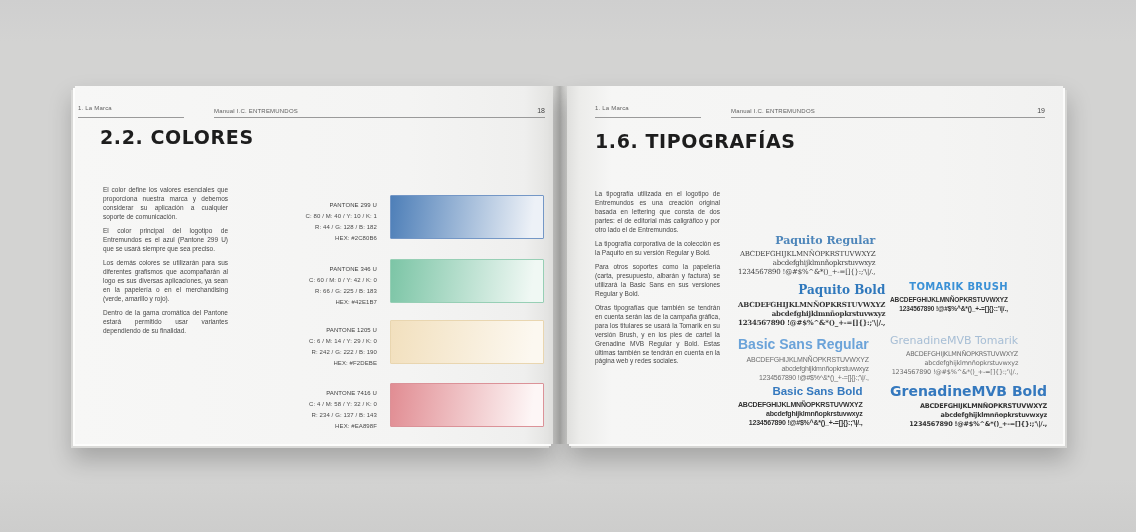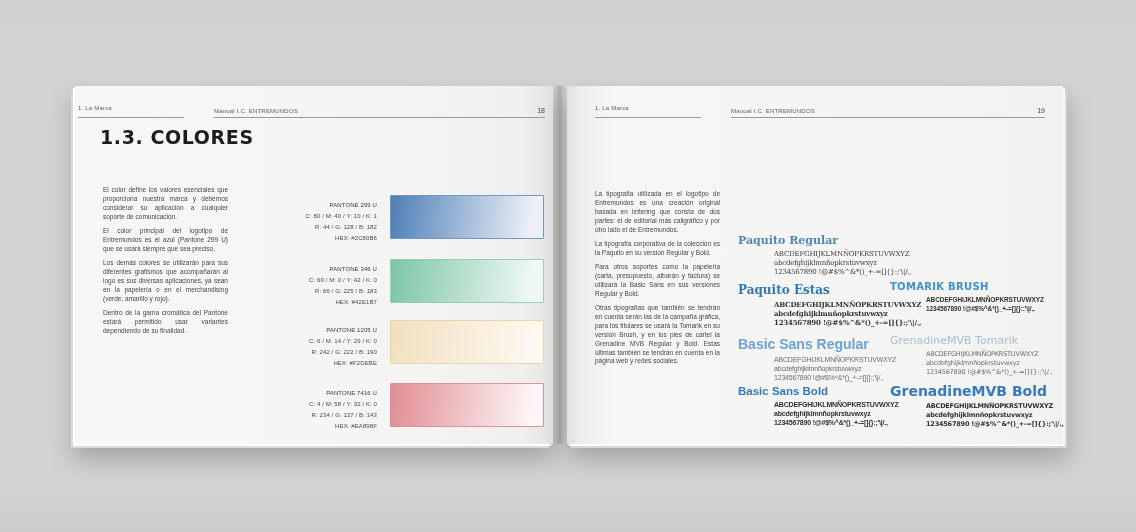--- a/index.html
+++ b/index.html
@@ -56,23 +56,23 @@
   .swrow .labels{
     position:absolute;left:152px;width:150px;top:5px;text-align:right;
     font-size:6px;line-height:11px;color:#4a4a4a;letter-spacing:0.1px;
   }
   .swrow .labels .pan{color:#3c3c3c;}
   .swatch{
     position:absolute;left:315px;top:0;width:154px;height:44px;
     border:1px solid #999;border-radius:1px;box-sizing:border-box;
   }
   
-  .spec{position:absolute;}
+  .spec{position:absolute;text-align:right;}
   .spec .name{margin:0 0 3px 0;white-space:nowrap;}
-  .spec .ln{white-space:nowrap;font-size:7px;line-height:9px;color:#3e3e3e;letter-spacing:-0.2px;margin-left:36px;}
+  .spec .ln{white-space:nowrap;font-size:7px;line-height:9px;color:#3e3e3e;letter-spacing:-0.2px;}
   .col1{left:171px;}
   .col2{left:323px;}
   .f-serif{font-family:"DejaVu Serif","Liberation Serif",serif;}
   .f-sans{font-family:"Liberation Sans",sans-serif;}
   .f-round{font-family:"DejaVu Sans",sans-serif;}
   .name-paq-reg{font-family:"DejaVu Serif",serif;font-weight:bold;font-size:11px;color:#4e86ba;}
   .name-paq-bold{font-family:"DejaVu Serif",serif;font-weight:bold;font-size:12px;color:#2f78bc;}
   .name-basic-reg{font-family:"Liberation Sans",sans-serif;font-weight:bold;font-size:14px;color:#6ba3d9;}
   .name-basic-bold{font-family:"Liberation Sans",sans-serif;font-weight:bold;font-size:11.5px;color:#3579be;}
   .name-tomarik{font-family:"DejaVu Sans",sans-serif;font-weight:bold;font-size:10px;color:#3b91d6;letter-spacing:0.3px;}
@@ -95,21 +95,21 @@
       <div class="hdr-seg hdr-sec">
         <span class="t">1. La Marca</span>
       </div>
       <div class="hdr-gap"></div>
       <div class="hdr-seg hdr-main">
         <span class="t">Manual I.C. ENTREMUNDOS</span>
         <span class="num">18</span>
       </div>
     </div>
 
-    <div class="sec-title">1.3. COLORES</div>
+    <div class="sec-title">2.2. COLORES</div>
 
     <div class="copy">
       <p>El color define los valores esenciales que proporciona nuestra marca y debemos considerar su aplicación a cualquier soporte de comunicación.</p>
       <p>El color principal del logotipo de Entremundos es el azul (Pantone 299 U) que se usará siempre que sea preciso.</p>
       <p>Los demás colores se utilizarán para sus diferentes grafismos que acompañarán al logo es sus diversas aplicaciones, ya sean en la papelería o en el merchandising (verde, amarillo y rojo).</p>
       <p>Dentro de la gama cromática del Pantone estará permitido usar variantes dependiendo de su finalidad.</p>
     </div>
 
     <div class="swrow" style="top:109px;">
       <div class="labels">
@@ -157,37 +157,38 @@
       <div class="hdr-seg hdr-sec">
         <span class="t">1. La Marca</span>
       </div>
       <div class="hdr-gap"></div>
       <div class="hdr-seg hdr-main">
         <span class="t">Manual I.C. ENTREMUNDOS</span>
         <span class="num">19</span>
       </div>
     </div>
 
+    <div class="sec-title">1.6. TIPOGRAFÍAS</div>
 
     <div class="copy">
       <p>La tipografía utilizada en el logotipo de Entremundos es una creación original basada en lettering que consta de dos partes: el de editorial más caligráfico y por otro lado el de Entremundos.</p>
       <p>La tipografía corporativa de la colección es la Paquito en su versión Regular y Bold.</p>
       <p>Para otros soportes como la papelería (carta, presupuesto, albarán y factura) se utilizará la Basic Sans en sus versiones Regular y Bold.</p>
       <p>Otras tipografías que también se tendrán en cuenta serán las de la campaña gráfica, para los titulares se usará la Tomarik en su versión Brush, y en los pies de cartel la Grenadine MVB Regular y Bold. Estas últimas también se tendrán en cuenta en la página web y redes sociales.</p>
     </div>
 
     <div class="spec col1 f-serif" style="top:148px;">
       <div class="name name-paq-reg">Paquito Regular</div>
       <div class="ln">ABCDEFGHIJKLMNÑOPKRSTUVWXYZ</div>
       <div class="ln">abcdefghijklmnñopkrstuvwxyz</div>
       <div class="ln">1234567890 !@#$%^&amp;*()_+-=[]{}:;'\|/.,</div>
     </div>
 
     <div class="spec col1 f-serif w-bold" style="top:197px;">
-      <div class="name name-paq-bold">Paquito Estas</div>
+      <div class="name name-paq-bold">Paquito Bold</div>
       <div class="ln">ABCDEFGHIJKLMNÑOPKRSTUVWXYZ</div>
       <div class="ln">abcdefghijklmnñopkrstuvwxyz</div>
       <div class="ln">1234567890 !@#$%^&amp;*()_+-=[]{}:;'\|/.,</div>
     </div>
 
     <div class="spec col1 f-sans w-light" style="top:250px;">
       <div class="name name-basic-reg">Basic Sans Regular</div>
       <div class="ln">ABCDEFGHIJKLMNÑOPKRSTUVWXYZ</div>
       <div class="ln">abcdefghijklmnñopkrstuvwxyz</div>
       <div class="ln">1234567890 !@#$%^&amp;*()_+-=[]{}:;'\|/.,</div>

